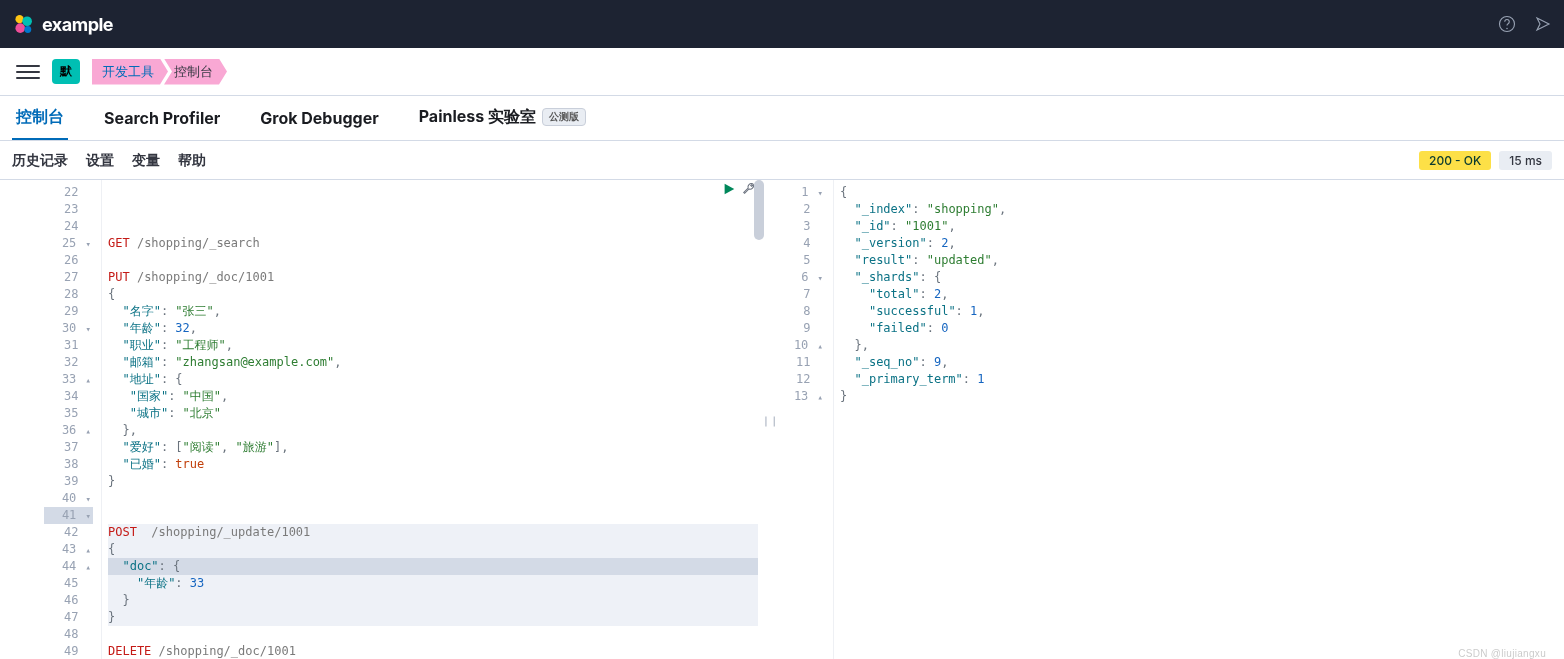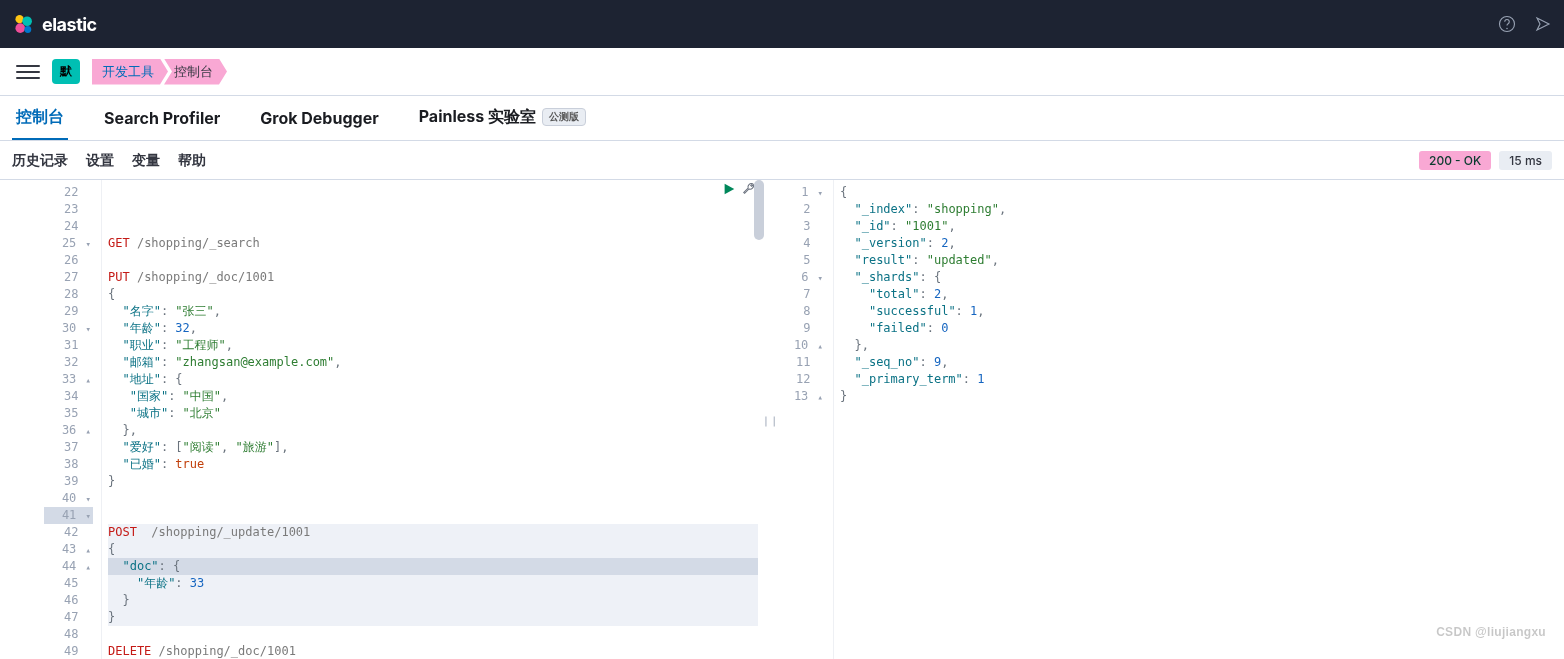--- a/index.html
+++ b/index.html
@@ -25,21 +25,21 @@
   
   .tool-tabs{height:45px;border-bottom:1px solid #d3dae6;display:flex;align-items:end;padding:0 12px;gap:32px;}
   .tool-tab{padding:0 4px 10px 4px;font-size:16px;font-weight:700;color:#1a1c21;cursor:pointer;display:flex;align-items:center;gap:6px;border-bottom:2px solid transparent;}
   .tool-tab.active{color:#006bb8;border-bottom-color:#006bb8;}
   .beta-badge{background:#e9edf3;border:1px solid #c9cfda;font-size:10px;font-weight:600;padding:1px 6px;border-radius:4px;color:#555;}
   
   .console-toolbar{height:38px;display:flex;align-items:center;padding:0 12px;gap:18px;font-size:14px;}
   .tbtn{font-weight:700;cursor:pointer;}
   .status-area{margin-left:auto;display:flex;gap:8px;}
   .status-pill{padding:2px 10px;border-radius:3px;font-size:12px;font-weight:500;}
-  .status-ok{background:#f9a8d4;color:#0b3b2f;}
+  .status-ok{background:#fde047;color:#0b3b2f;}
   .status-time{background:#e9edf3;color:#343741;}
   
   .panes{display:flex;height:calc(659px - 48px - 48px - 45px - 38px);border-top:1px solid #d3dae6;position:relative;}
   .pane-left{width:720px;position:relative;display:flex;margin-left:44px;}
   .divider{width:12px;display:flex;align-items:center;justify-content:center;color:#98a2b3;font-size:10px;cursor:col-resize;}
   .pane-right{flex:1;display:flex;}
   .gutter{width:58px;background:#fff;text-align:right;padding:4px 8px 4px 0;color:#98a2b3;font-family:Menlo,Consolas,monospace;font-size:12px;line-height:17px;user-select:none;border-right:1px solid #eef0f4;}
   .code{flex:1;padding:4px 6px;font-family:Menlo,Consolas,monospace;font-size:12px;line-height:17px;white-space:pre;position:relative;}
   .code .line{height:17px;display:flex;align-items:center;}
   .hl{background:#e0e6ef;}
@@ -50,34 +50,34 @@
   .t-key{color:#0b7285;}
   .t-str{color:#2e7d32;}
   .t-num{color:#1565c0;}
   .t-bool{color:#c2410c;}
   .t-punc{color:#6a737d;}
   .fold{font-size:9px;color:#98a2b3;padding:0 2px;}
   .run-icons{position:absolute;right:8px;top:0;display:flex;gap:6px;align-items:center;height:17px;}
   .play-icon{color:#00875a;cursor:pointer;}
   .wrench-icon{color:#69707d;cursor:pointer;}
   .scrollbar{position:absolute;right:0;top:0;width:10px;height:60px;background:#c9cfda;border-radius:5px;}
-  .watermark{position:absolute;right:18px;bottom:20px;color:rgba(0,0,0,0.22);font-size:12px;font-family:sans-serif;letter-spacing:0.3px;pointer-events:none;font-weight:bold;}
+  .watermark{position:absolute;right:18px;bottom:0;color:rgba(0,0,0,0.22);font-size:10px;font-family:sans-serif;letter-spacing:0.3px;pointer-events:none;}
 </style>
 </head>
 <body>
 
 <div class="top-header">
   <div class="logo-area">
     <svg class="logo-img" viewBox="0 0 32 32">
         <circle cx="11" cy="9" r="6" fill="#fec514"></circle>
         <circle cx="22" cy="12" r="7" fill="#00bfb3"></circle>
         <circle cx="12" cy="22" r="7" fill="#f04e98"></circle>
         <circle cx="23" cy="24" r="5" fill="#0077cc"></circle>
       </svg>
-    <span>elastic</span>
+    <span>example</span>
   </div>
   <div class="top-icons">
     <svg width="18" height="18" viewBox="0 0 24 24">
         <circle cx="12" cy="12" r="10" fill="none" stroke="#98a2b3" stroke-width="1.5"></circle>
         <path d="M9 9a3 3 0 1 1 4.5 2.6c-.8.5-1.5 1-1.5 2.4" fill="none" stroke="#98a2b3" stroke-width="1.5"></path>
         <circle cx="12" cy="18" r="1" fill="#98a2b3"></circle>
       </svg>
     <svg width="18" height="18" viewBox="0 0 24 24">
         <path d="M4 4l16 8-16 8 4-8z" fill="none" stroke="#98a2b3" stroke-width="1.5"></path>
       </svg>

